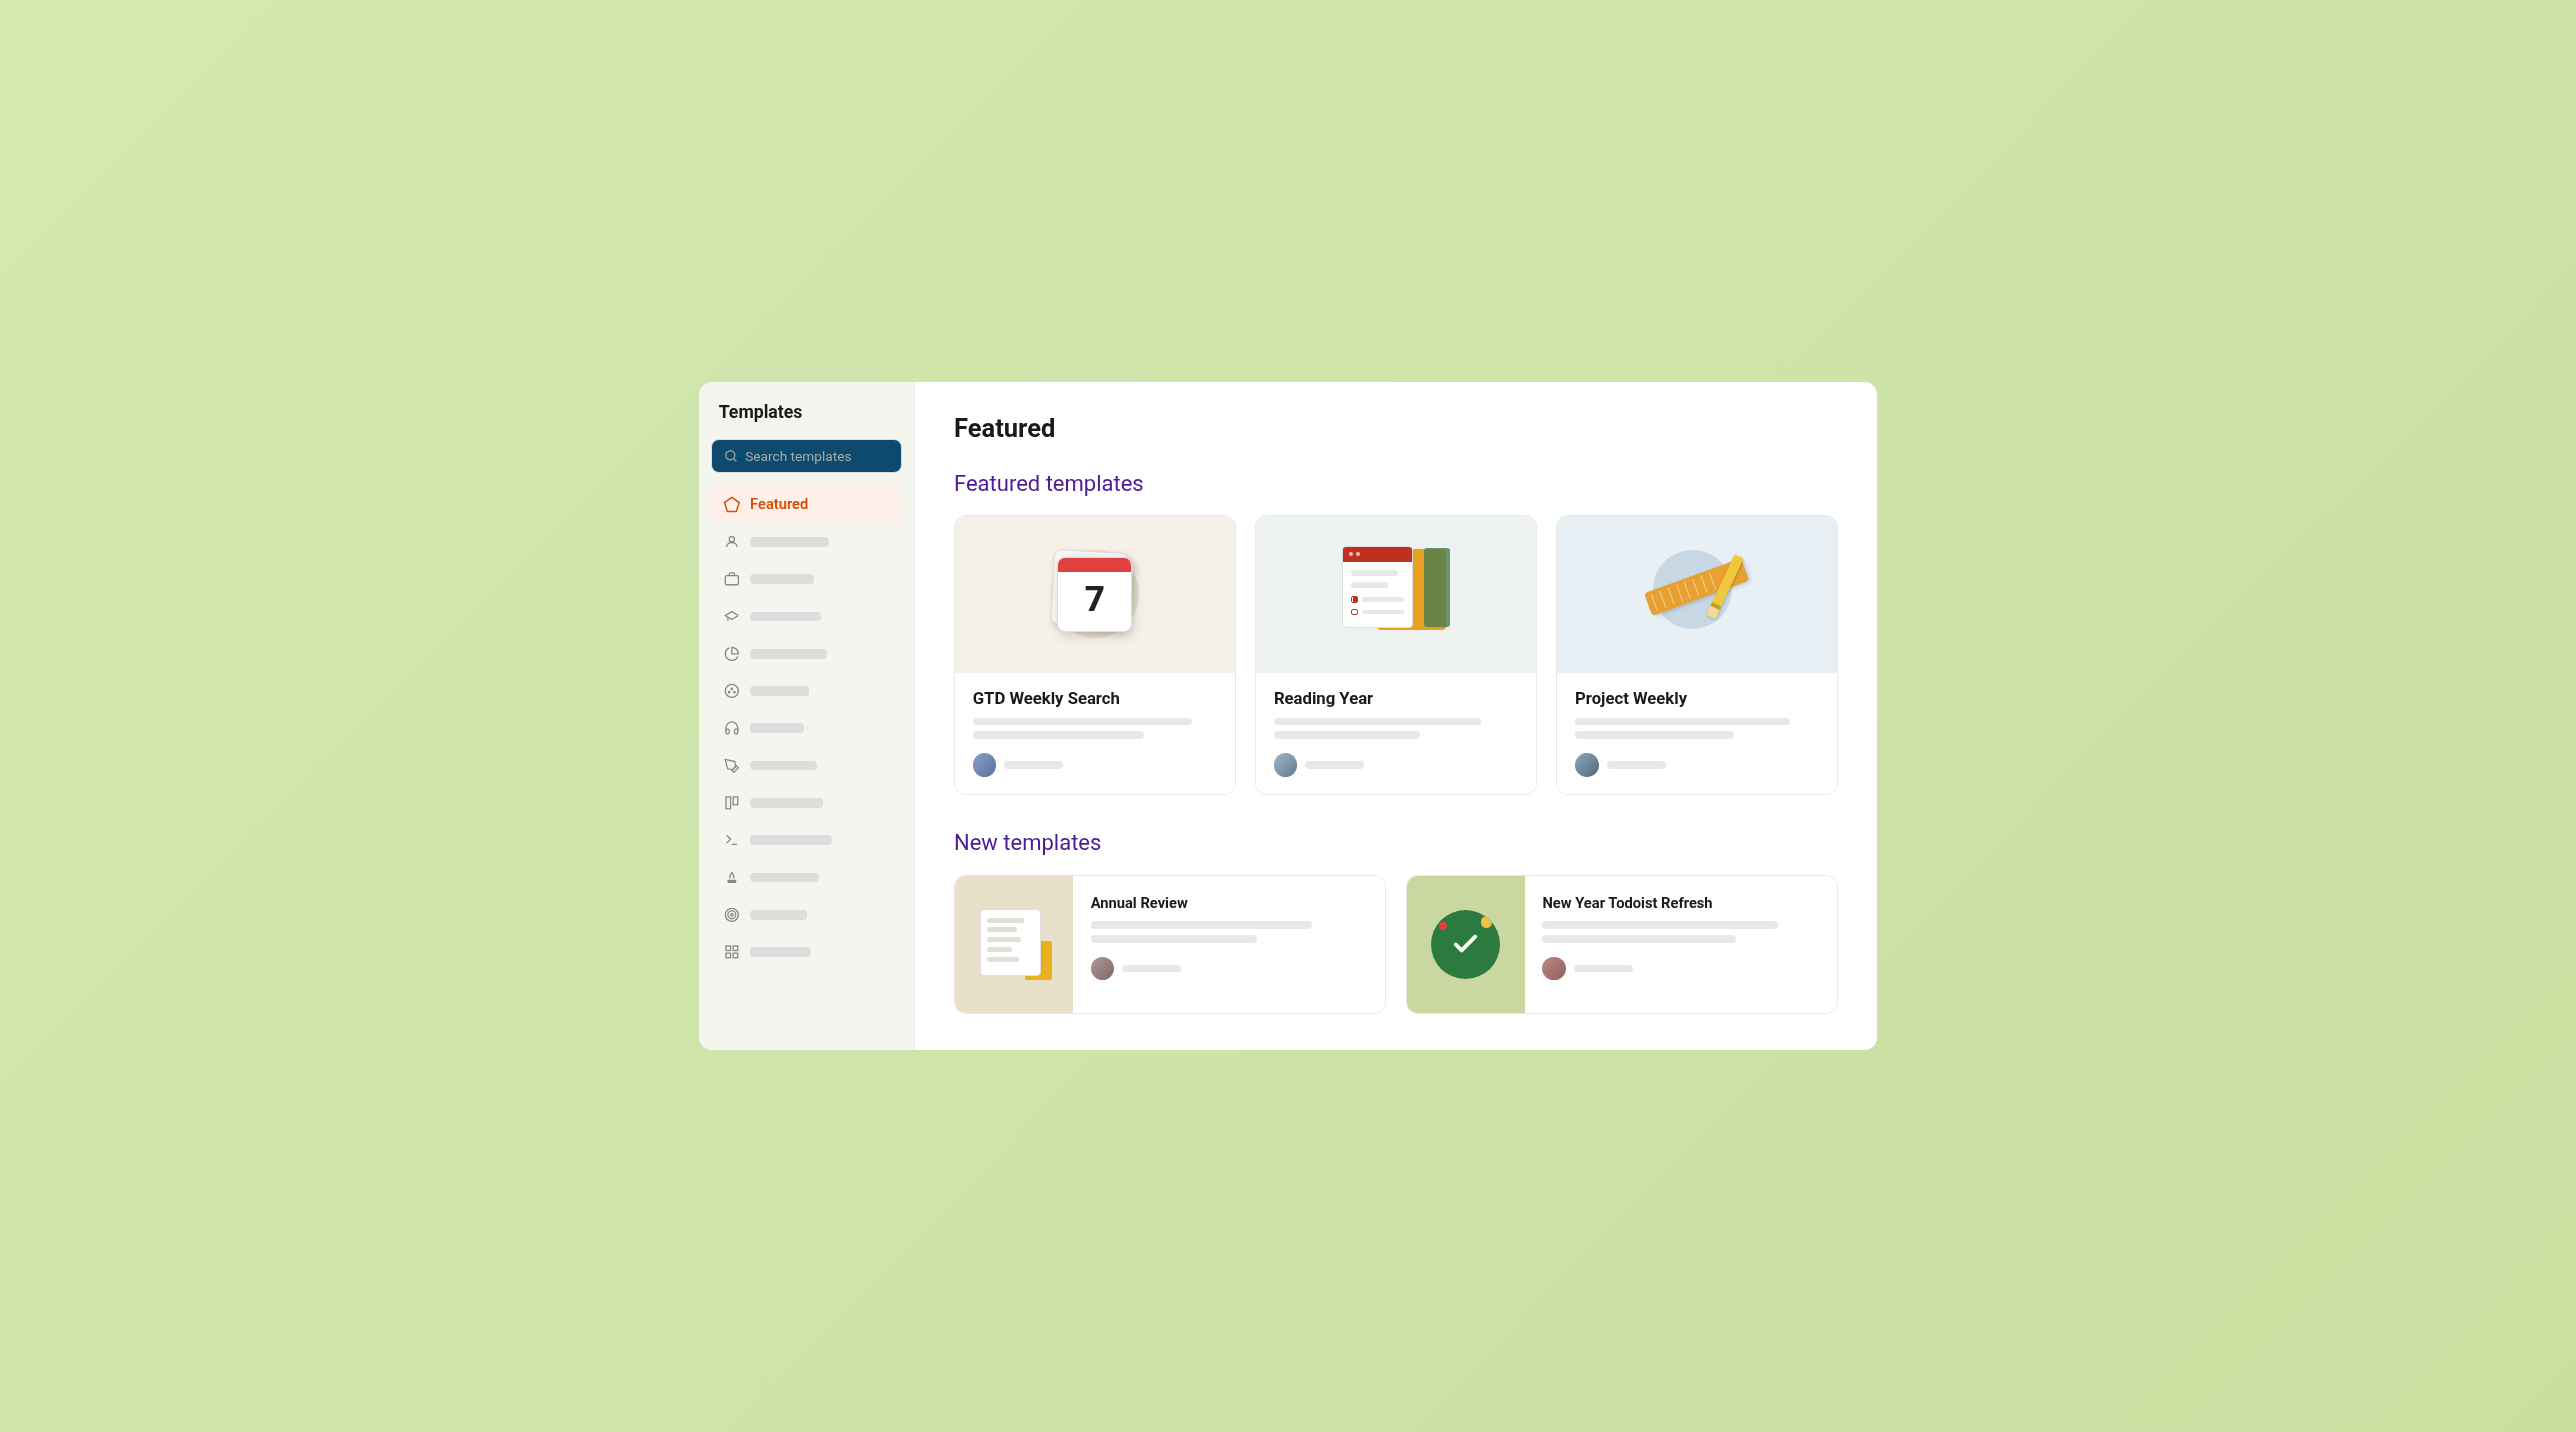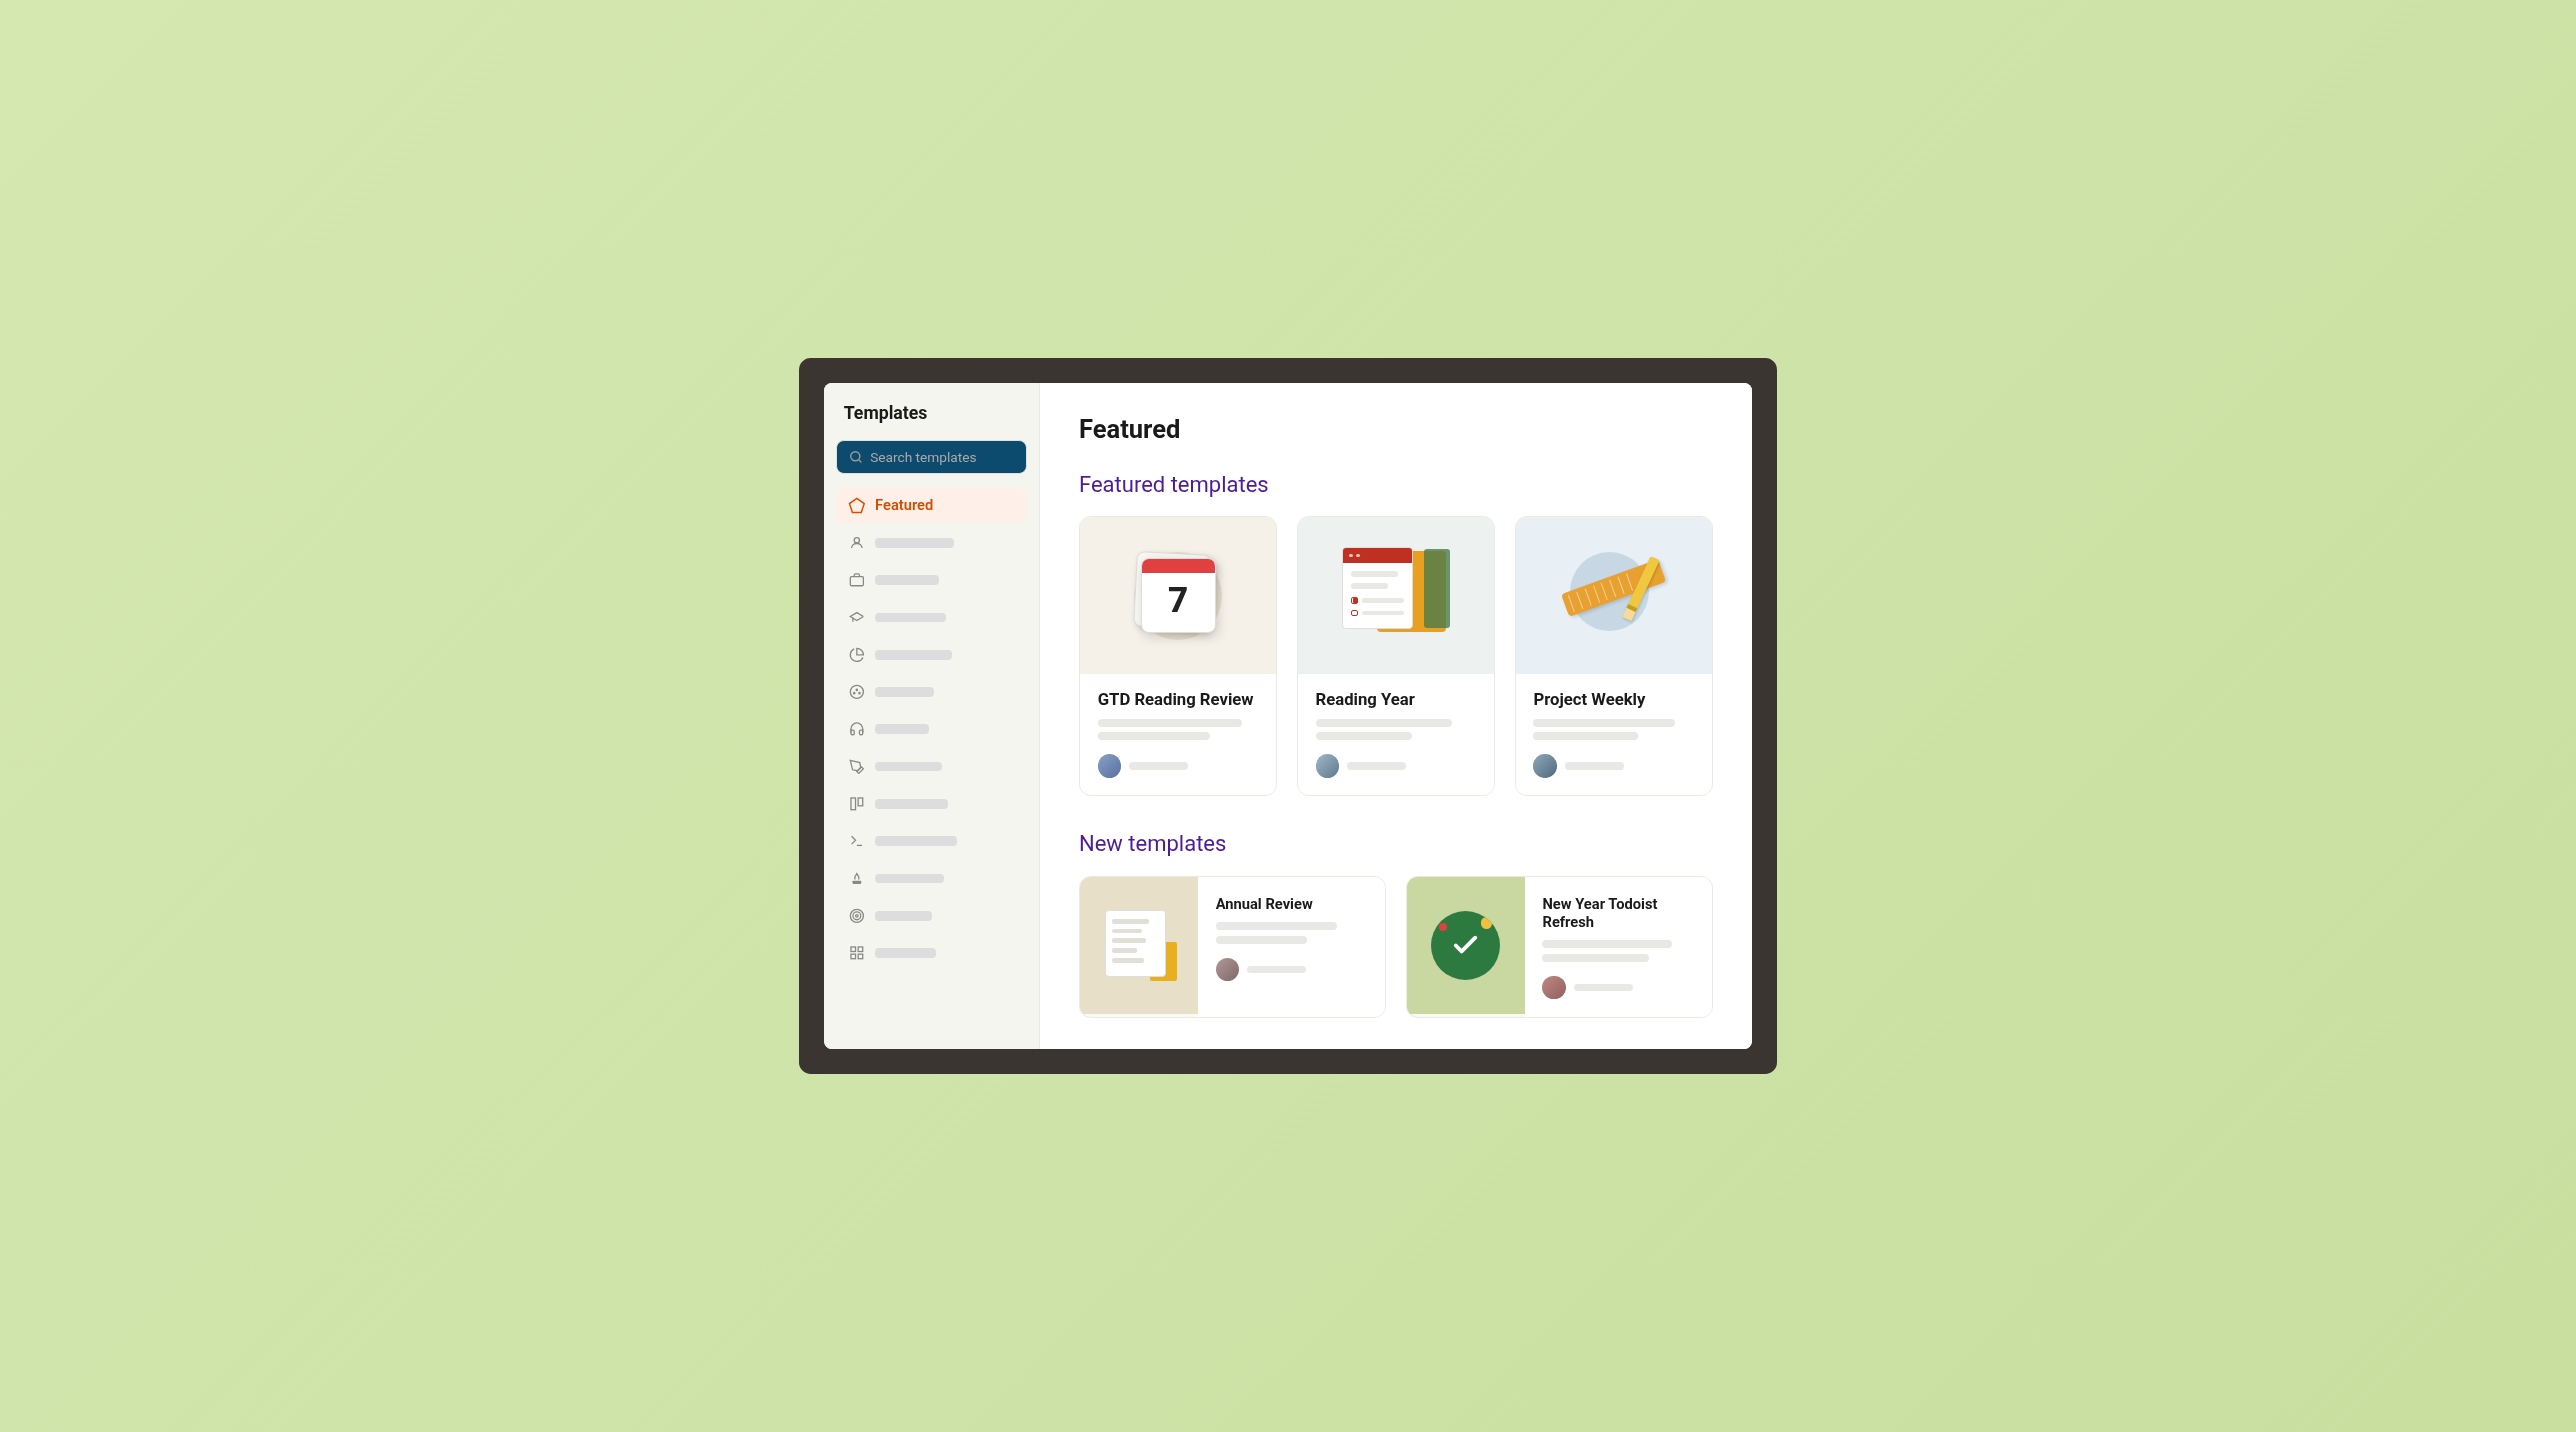--- a/index.html
+++ b/index.html
@@ -9,24 +9,24 @@
       display: flex;
       align-items: center;
       justify-content: center;
       min-height: 100vh;
       padding: 19.6px;
     }
     .window {
       background: #3a3530;
       border-radius: 11.8px;
       overflow: hidden;
-      width: 978px;
+      width: 1178px;
       min-height: 668px;
       display: flex;
-      padding: 25px;
+      padding: 0;
       gap: 0;
     }
     .window-inner {
       background: #f5f5f0;
       border-radius: 7.9px;
       display: flex;
       width: 100%;
       overflow: hidden;
     }
     
@@ -548,21 +548,21 @@
                 <div class="circle-bg" style="width:88px;height:88px;top:4.9px;left:4.9px; background:#c8c0a0; opacity:0.4; position:absolute; border-radius:50%; z-index:0;"></div>
                 <div class="cal-stack back1"></div>
                 <div class="cal-stack back2"></div>
                 <div class="cal-main" style="z-index:3; position:relative;">
                   <div class="cal-header"></div>
                   <div class="cal-number">7</div>
                 </div>
               </div>
             </div>
             <div class="card-body">
-              <div class="card-name">GTD Reading Review</div>
+              <div class="card-name">GTD Weekly Search</div>
               <div class="card-desc-bar" style="width:90%"></div>
               <div class="card-desc-bar short"></div>
               <div class="card-author">
                 <div class="avatar">
                   <div style="width:100%;height:100%;background:linear-gradient(135deg,#8aa0c8,#5870a0);border-radius:50%;"></div>
                 </div>
                 <div class="author-bar"></div>
               </div>
             </div>
           </div>

